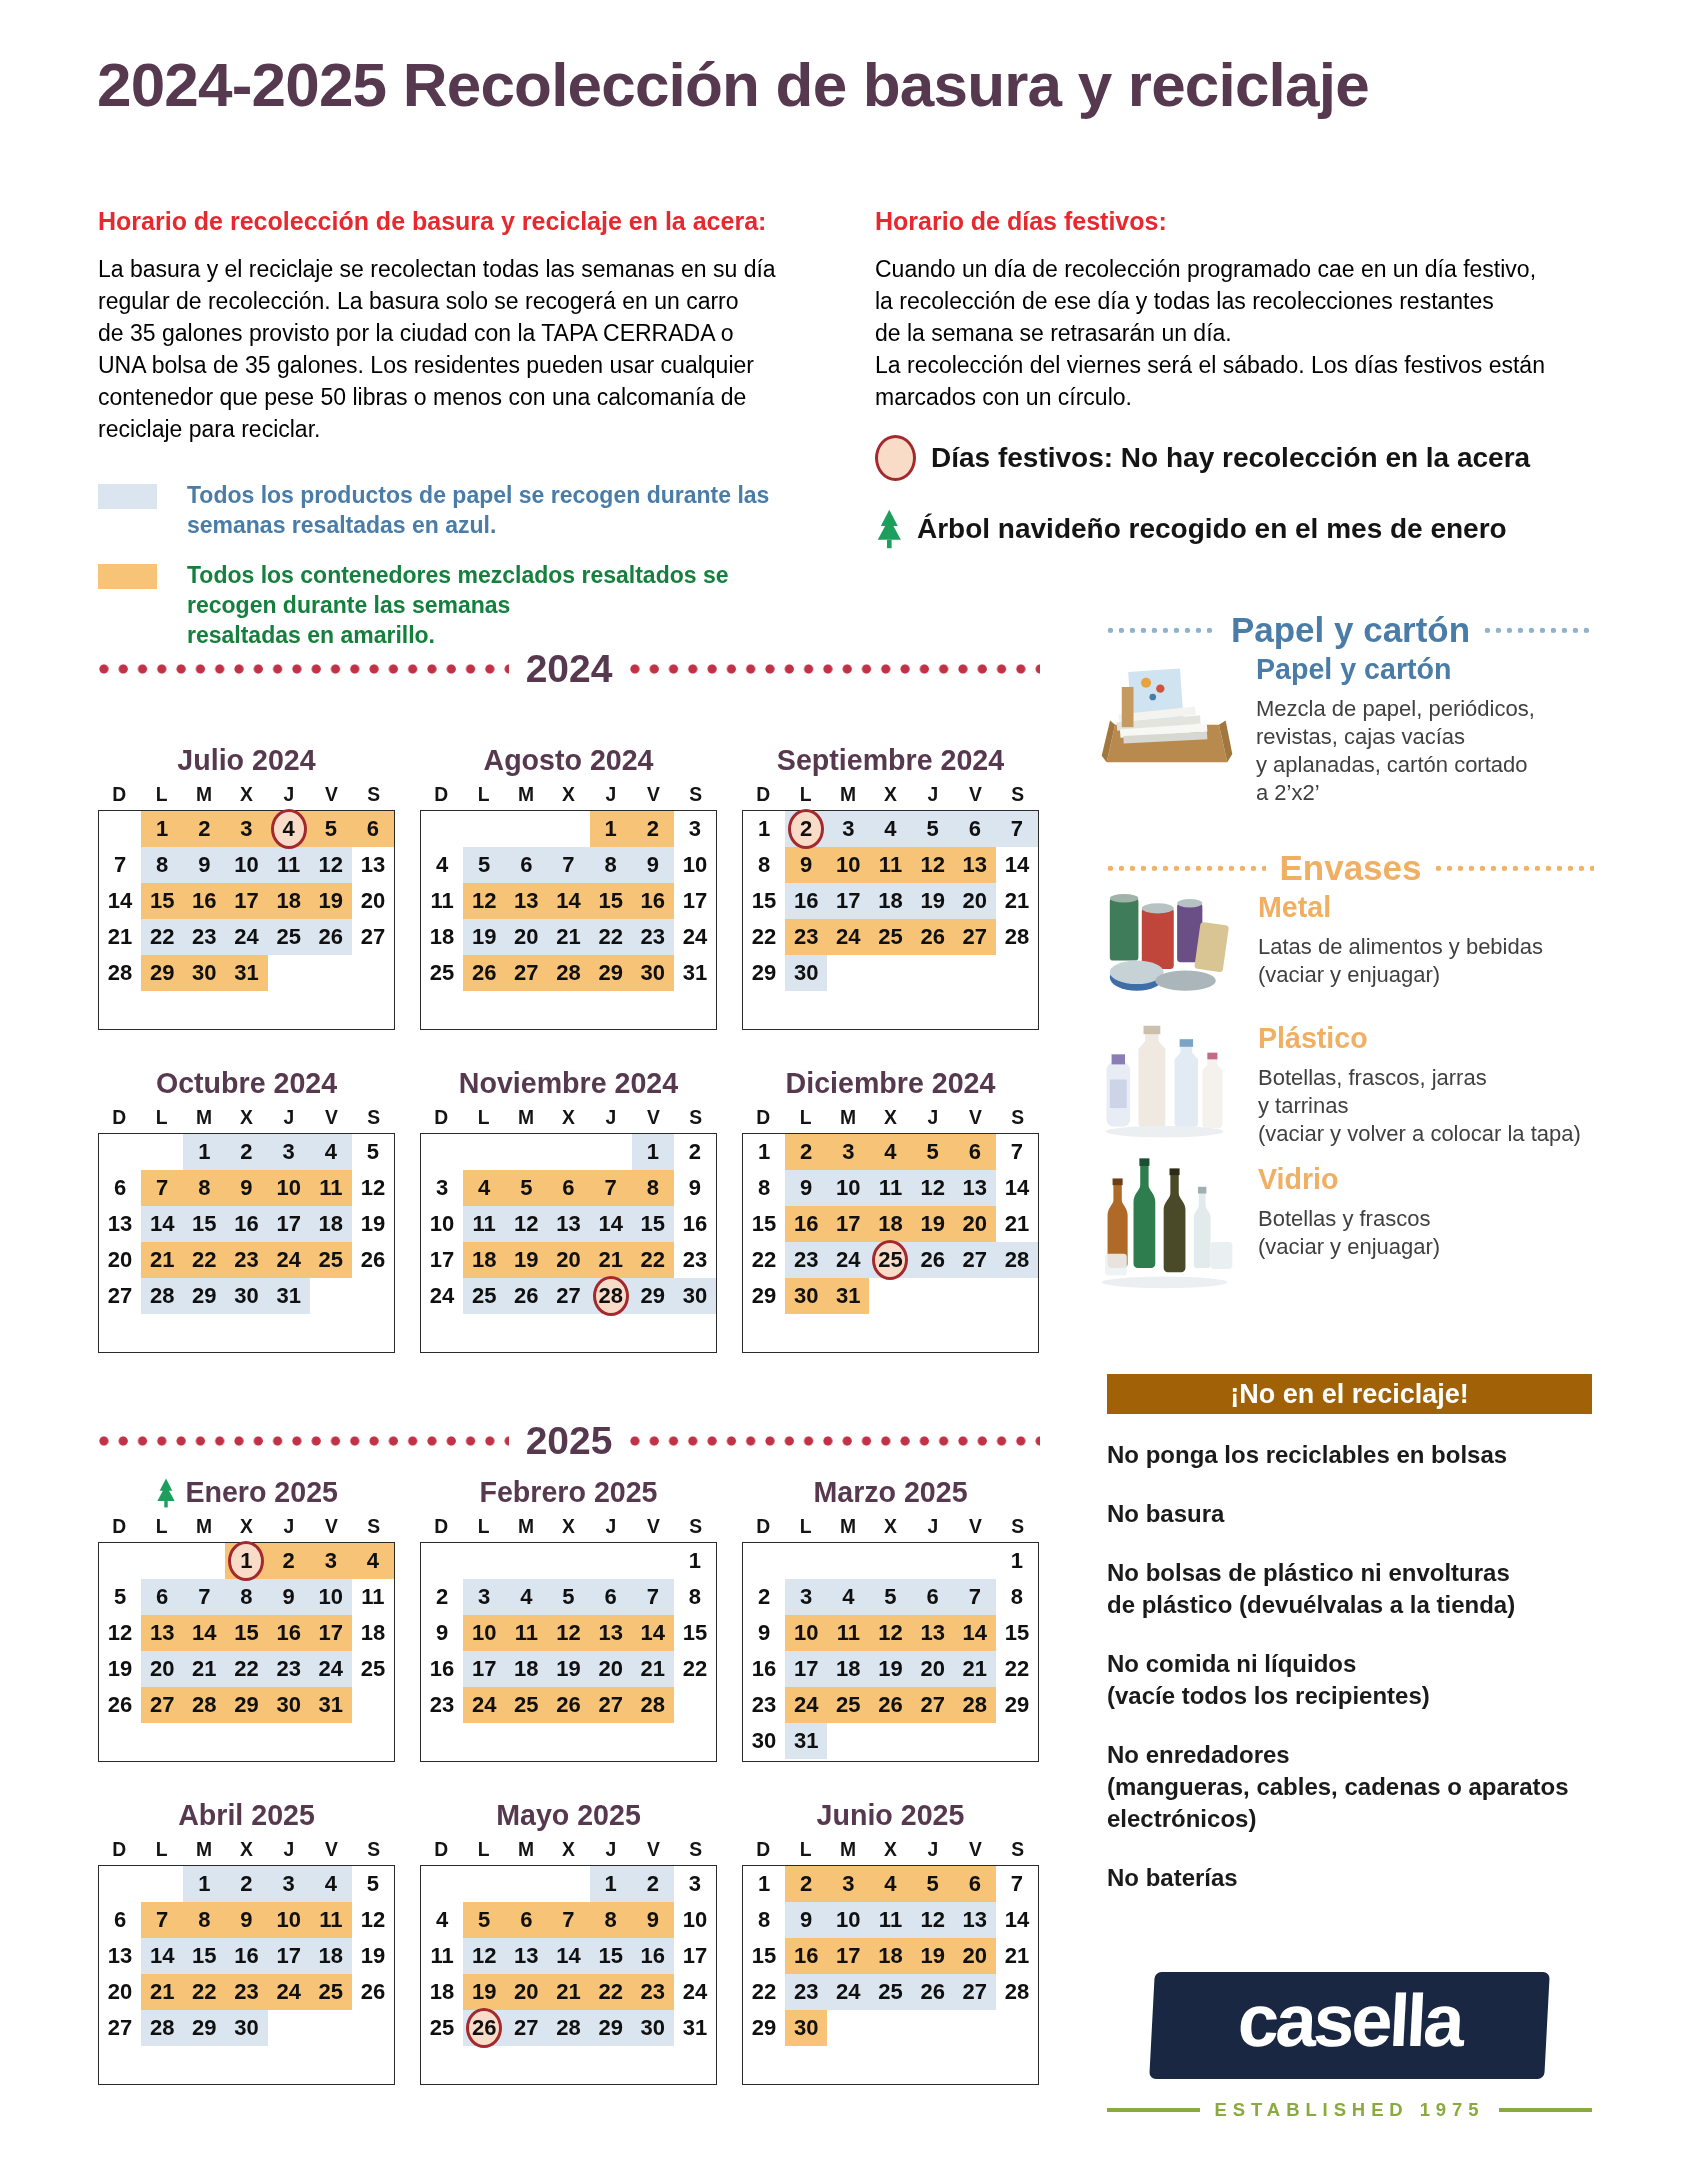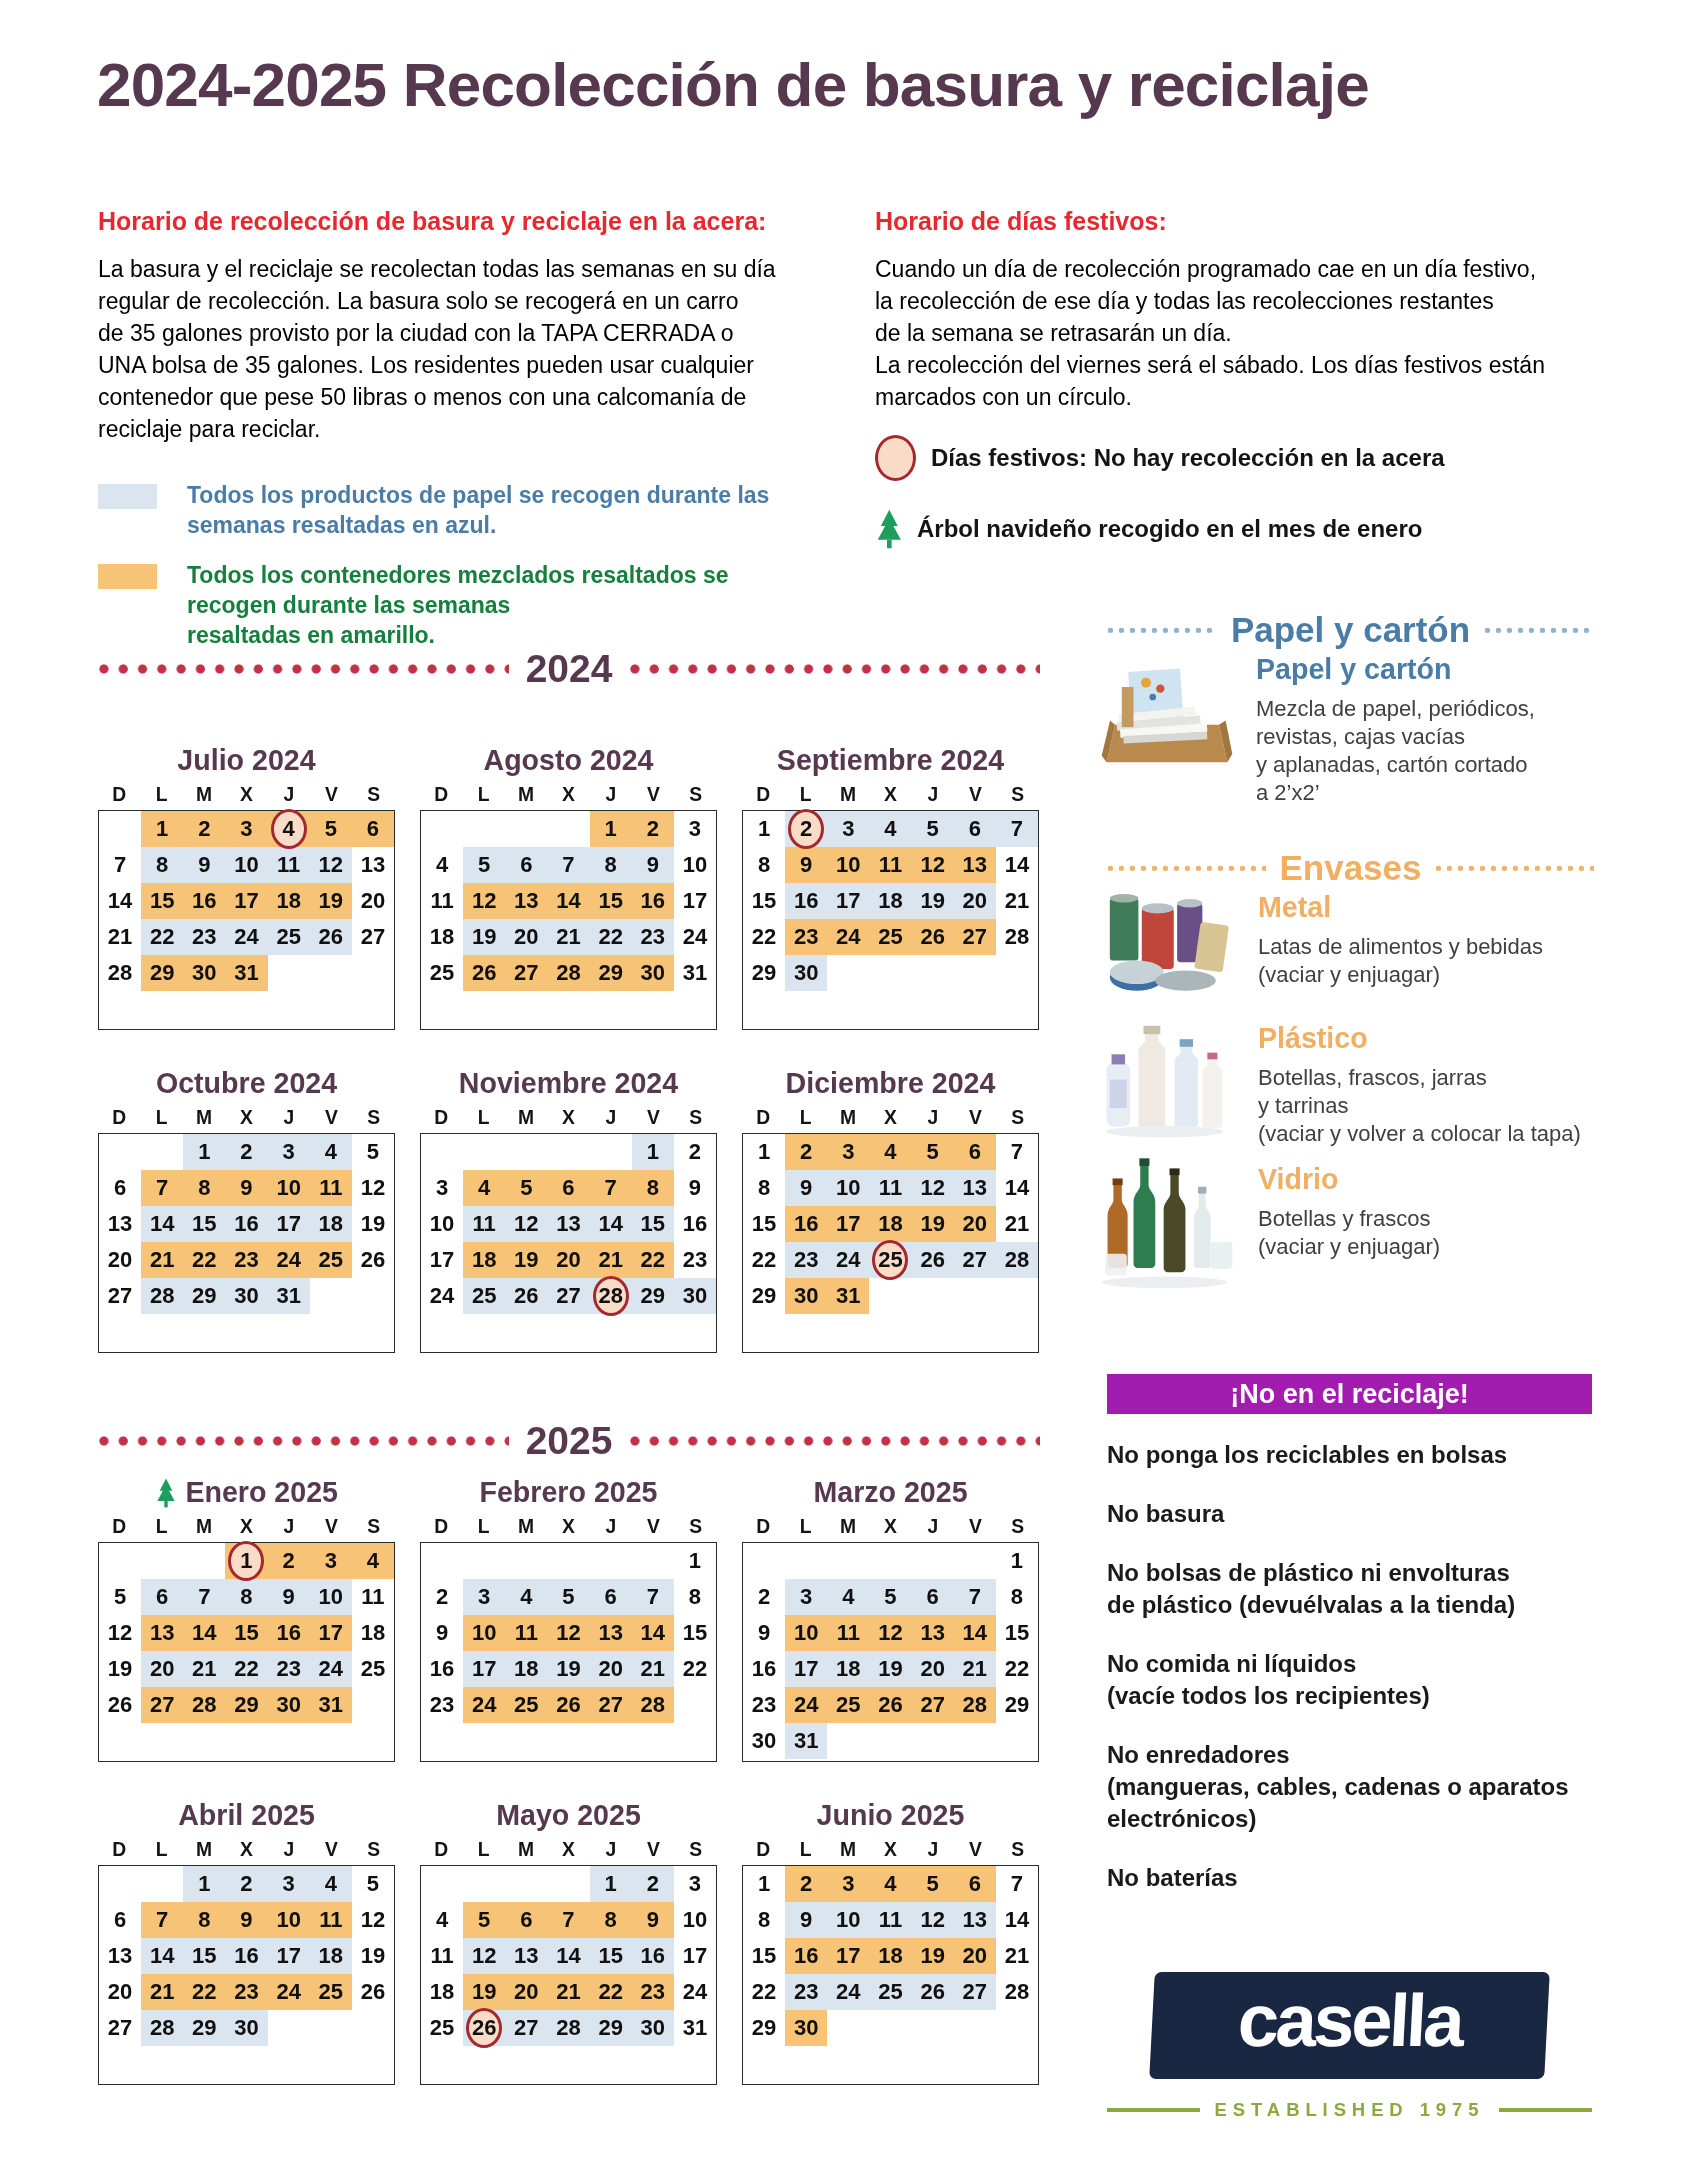--- a/index.html
+++ b/index.html
@@ -15,21 +15,21 @@
 
   .legend-list{left:98px;top:480px;}
   .legend-item{display:flex;align-items:flex-start;margin-bottom:20px;}
   .legend-swatch{width:59px;height:25px;margin-right:30px;margin-top:4.2px;flex:none;}
   .legend-text{font-size:23px;font-weight:bold;line-height:30px;white-space:pre-line;}
   .legend-text.blue{color:#4a7ca8;}
   .legend-text.yellow{color:#15803d;}
 
   .holiday-legend{left:875px;top:435px;display:flex;align-items:center;gap:15px;}
   .holiday-circle{width:35px;height:40px;border:3.4px solid #a4292e;border-radius:50%;background:#f8dcc8;flex:none;}
-  .bold-legend-text{font-size:24px;font-weight:bold;color:#141414;}
+  .bold-legend-text{font-size:28px;font-weight:bold;color:#141414;}
   .tree-legend{left:875px;top:509px;display:flex;align-items:center;gap:13.4px;}
 
   .year-divider{left:98px;width:942px;height:44px;display:flex;align-items:center;gap:17px;}
   .divider-2024{top:647px;}
   .divider-2025{top:1419px;}
   .dots-red{flex:1;height:11.8px;background-image:radial-gradient(circle at 5.9px 5.9px,#c13247 4.2px,transparent 4.9px);background-size:19.3px 11.8px;background-repeat:repeat-x;}
   .year-label{font-size:39px;font-weight:bold;color:#56384f;}
 
   .cal-grid{left:98px;width:942px;display:grid;grid-template-columns:repeat(3,297px);column-gap:25px;row-gap:34px;}
   .grid-2024{top:741px;}
@@ -58,21 +58,21 @@
   .sb-item-metal{left:1093px;top:883px;}
   .sb-item-plastico{left:1093px;top:1014px;}
   .sb-item-vidrio{left:1093px;top:1155px;}
   .sb-photo{flex:none;}
   .sb-text{padding-top:8.4px;}
   .sb-item-title{font-size:28.6px;font-weight:bold;margin:0 0 8.4px 0;}
   .sb-item-title.blue{color:#4a7ca8;}
   .sb-item-title.orange{color:#f0af63;}
   .sb-desc{font-size:22px;line-height:28px;white-space:pre-line;color:#404040;}
 
-  .no-banner{left:1107px;top:1374px;width:485px;height:40px;background:#a21caf;color:#ffffff;font-size:27px;font-weight:bold;display:flex;align-items:center;justify-content:center;}
+  .no-banner{left:1107px;top:1374px;width:485px;height:40px;background:#a16207;color:#ffffff;font-size:27px;font-weight:bold;display:flex;align-items:center;justify-content:center;}
   .no-list{left:1107px;top:1439px;width:521px;}
   .no-item{font-size:24px;font-weight:bold;line-height:32px;margin-bottom:27px;white-space:pre-line;color:#1a1a1a;}
 
   .casella{left:1152px;top:1972px;width:395px;height:107px;background:#1a2742;border-radius:6.7px;display:flex;align-items:center;justify-content:center;transform:skewX(-3deg);}
   .casella span{color:#ffffff;font-size:74px;font-weight:bold;letter-spacing:-3.4px;line-height:1;padding-bottom:8.4px;}
   .established{left:1107px;top:2099px;width:485px;display:flex;align-items:center;gap:15px;}
   .established .rule{flex:1;height:3.4px;background:#8aaa3f;}
   .established span{color:#8aaa3f;font-size:18.5px;font-weight:bold;letter-spacing:5.9px;white-space:nowrap;}
 </style>
 </head>

